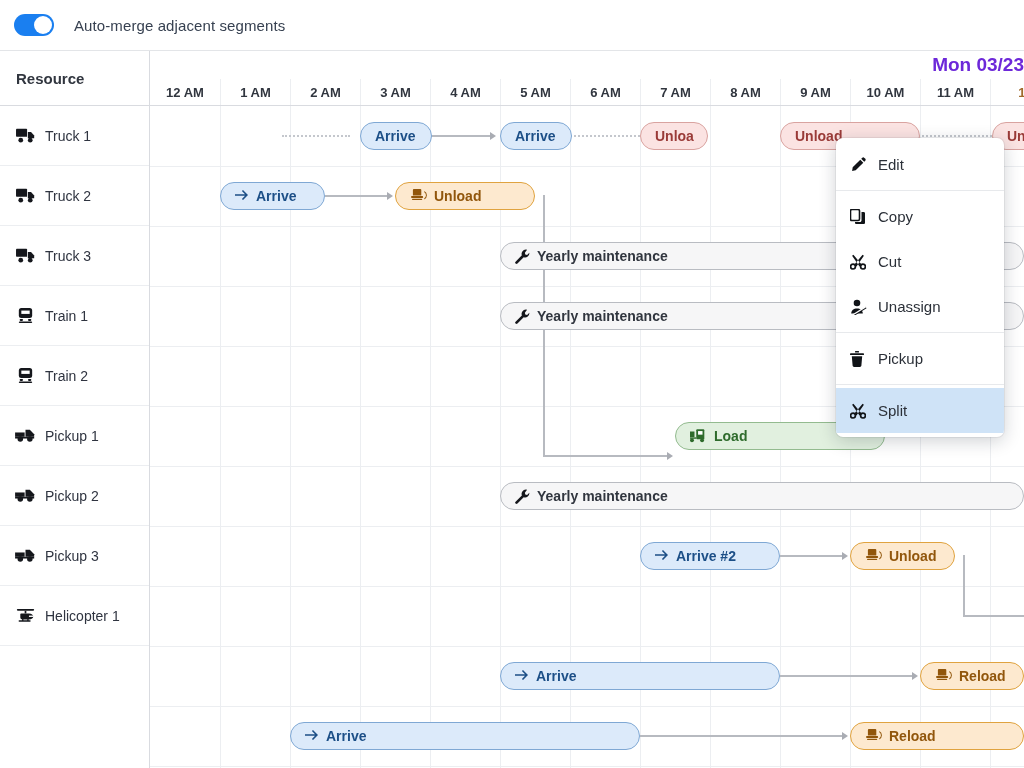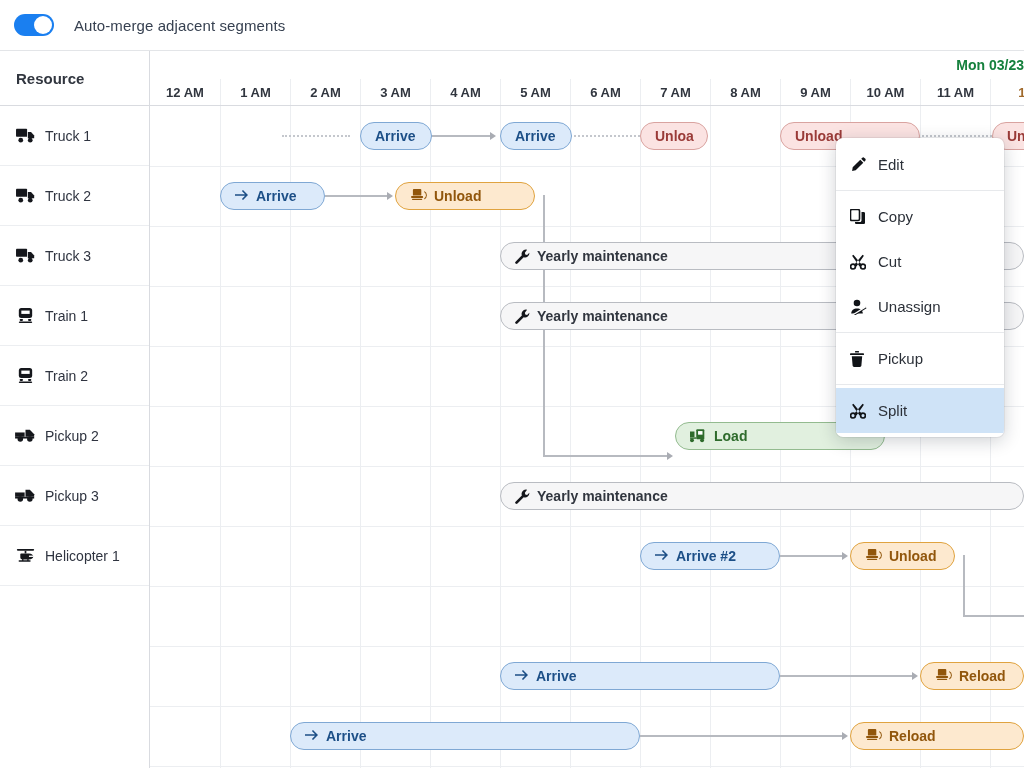--- a/index.html
+++ b/index.html
@@ -57,21 +57,21 @@
   .res-row svg{display:block;fill:#15171c;}
 
   
   .tl-head{
     position:absolute;left:150px;top:0;width:874px;height:55px;
     border-bottom:1px solid #d9dbe0;box-sizing:border-box;overflow:hidden;
   }
   .tl-date{
     position:absolute;right:0;top:0;height:28px;width:874px;
     display:flex;align-items:center;justify-content:flex-end;
-    font-size:14px;font-weight:700;color:#15803d;
+    font-size:19px;font-weight:700;color:#6d28d9;
   }
   .tl-hours{
     position:absolute;left:0;top:28px;height:27px;width:874px;
     display:flex;align-items:stretch;
   }
   .tl-hour{
     width:70px;flex:0 0 70px;border-left:1px solid #eceef1;box-sizing:border-box;
     display:flex;align-items:center;justify-content:center;
     font-size:13px;font-weight:700;color:#31363f;
   }
@@ -212,20 +212,32 @@
             <span class="ri">
               <svg width="15" height="16" viewBox="0 0 18 19">
                 <rect x="1" y="0" width="16" height="12" rx="3"></rect>
                 <rect x="4" y="3" width="10" height="4" fill="#fff"></rect>
                 <rect x="2" y="13" width="4" height="2.4" rx="1"></rect>
                 <rect x="12" y="13" width="4" height="2.4" rx="1"></rect>
                 <rect x="1" y="16" width="16" height="2" rx="1"></rect>
               </svg>
             </span>
             <span>Train 2</span>
+          </div>
+          <div class="res-row">
+            <span class="ri">
+              <svg width="21" height="13" viewBox="0 0 24 15">
+                <path d="M0 4h11v5H0z"></path>
+                <path d="M12 1h5l5 5v3H12V1z"></path>
+                <rect x="0" y="9" width="22" height="2"></rect>
+                <circle cx="6" cy="11.5" r="3.2"></circle>
+                <circle cx="17" cy="11.5" r="3.2"></circle>
+              </svg>
+            </span>
+            <span>Pickup 1</span>
           </div>
           <div class="res-row">
             <span class="ri">
               <svg width="21" height="13" viewBox="0 0 24 15">
                 <path d="M0 4h11v5H0z"></path>
                 <path d="M12 1h5l5 5v3H12V1z"></path>
                 <rect x="0" y="9" width="22" height="2"></rect>
                 <circle cx="6" cy="11.5" r="3.2"></circle>
                 <circle cx="17" cy="11.5" r="3.2"></circle>
               </svg>

